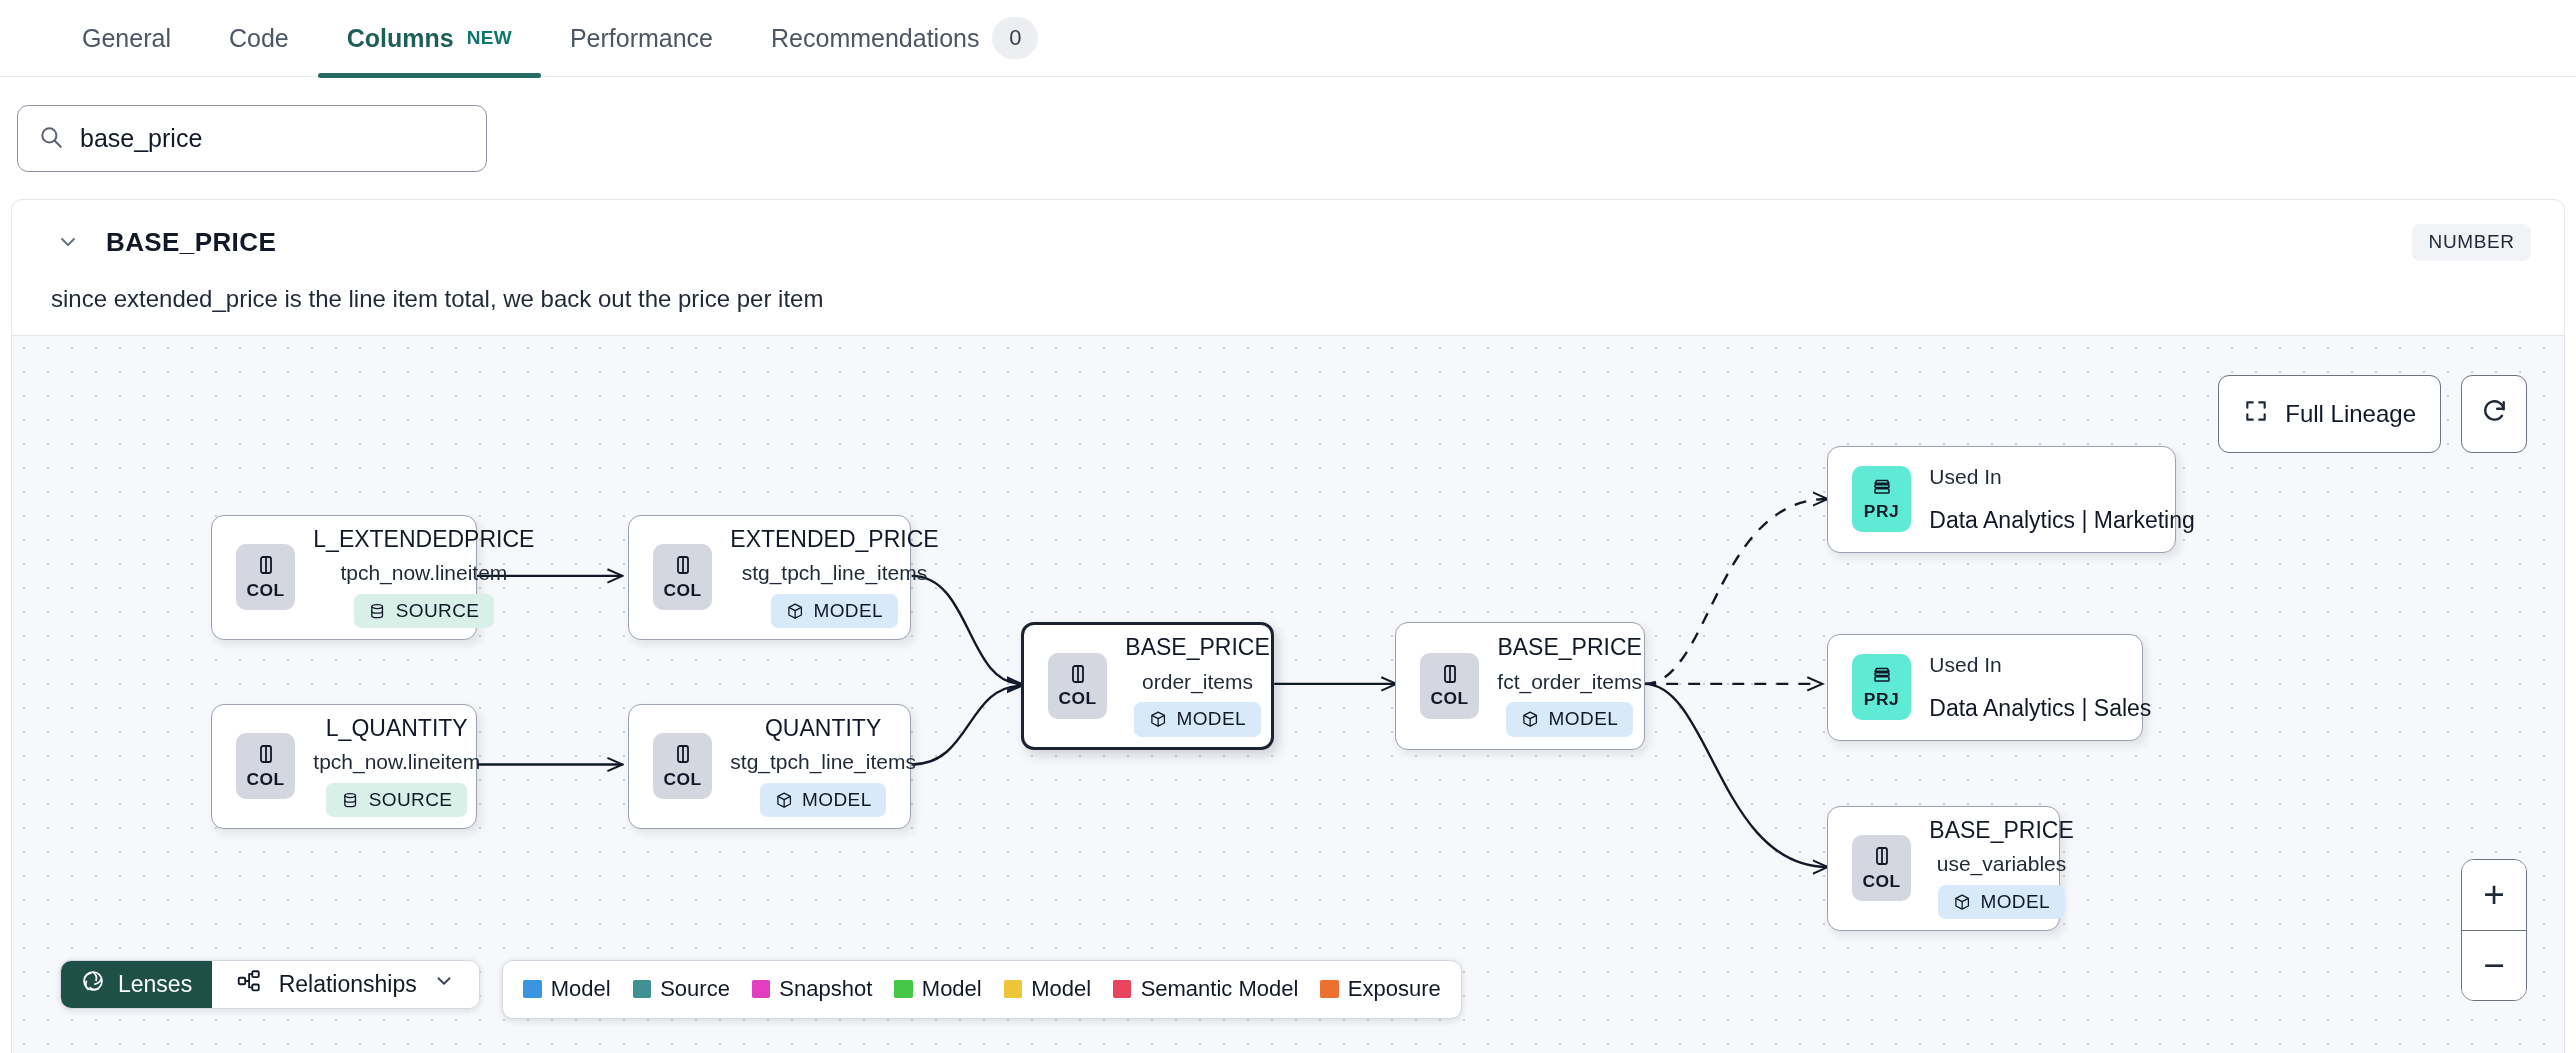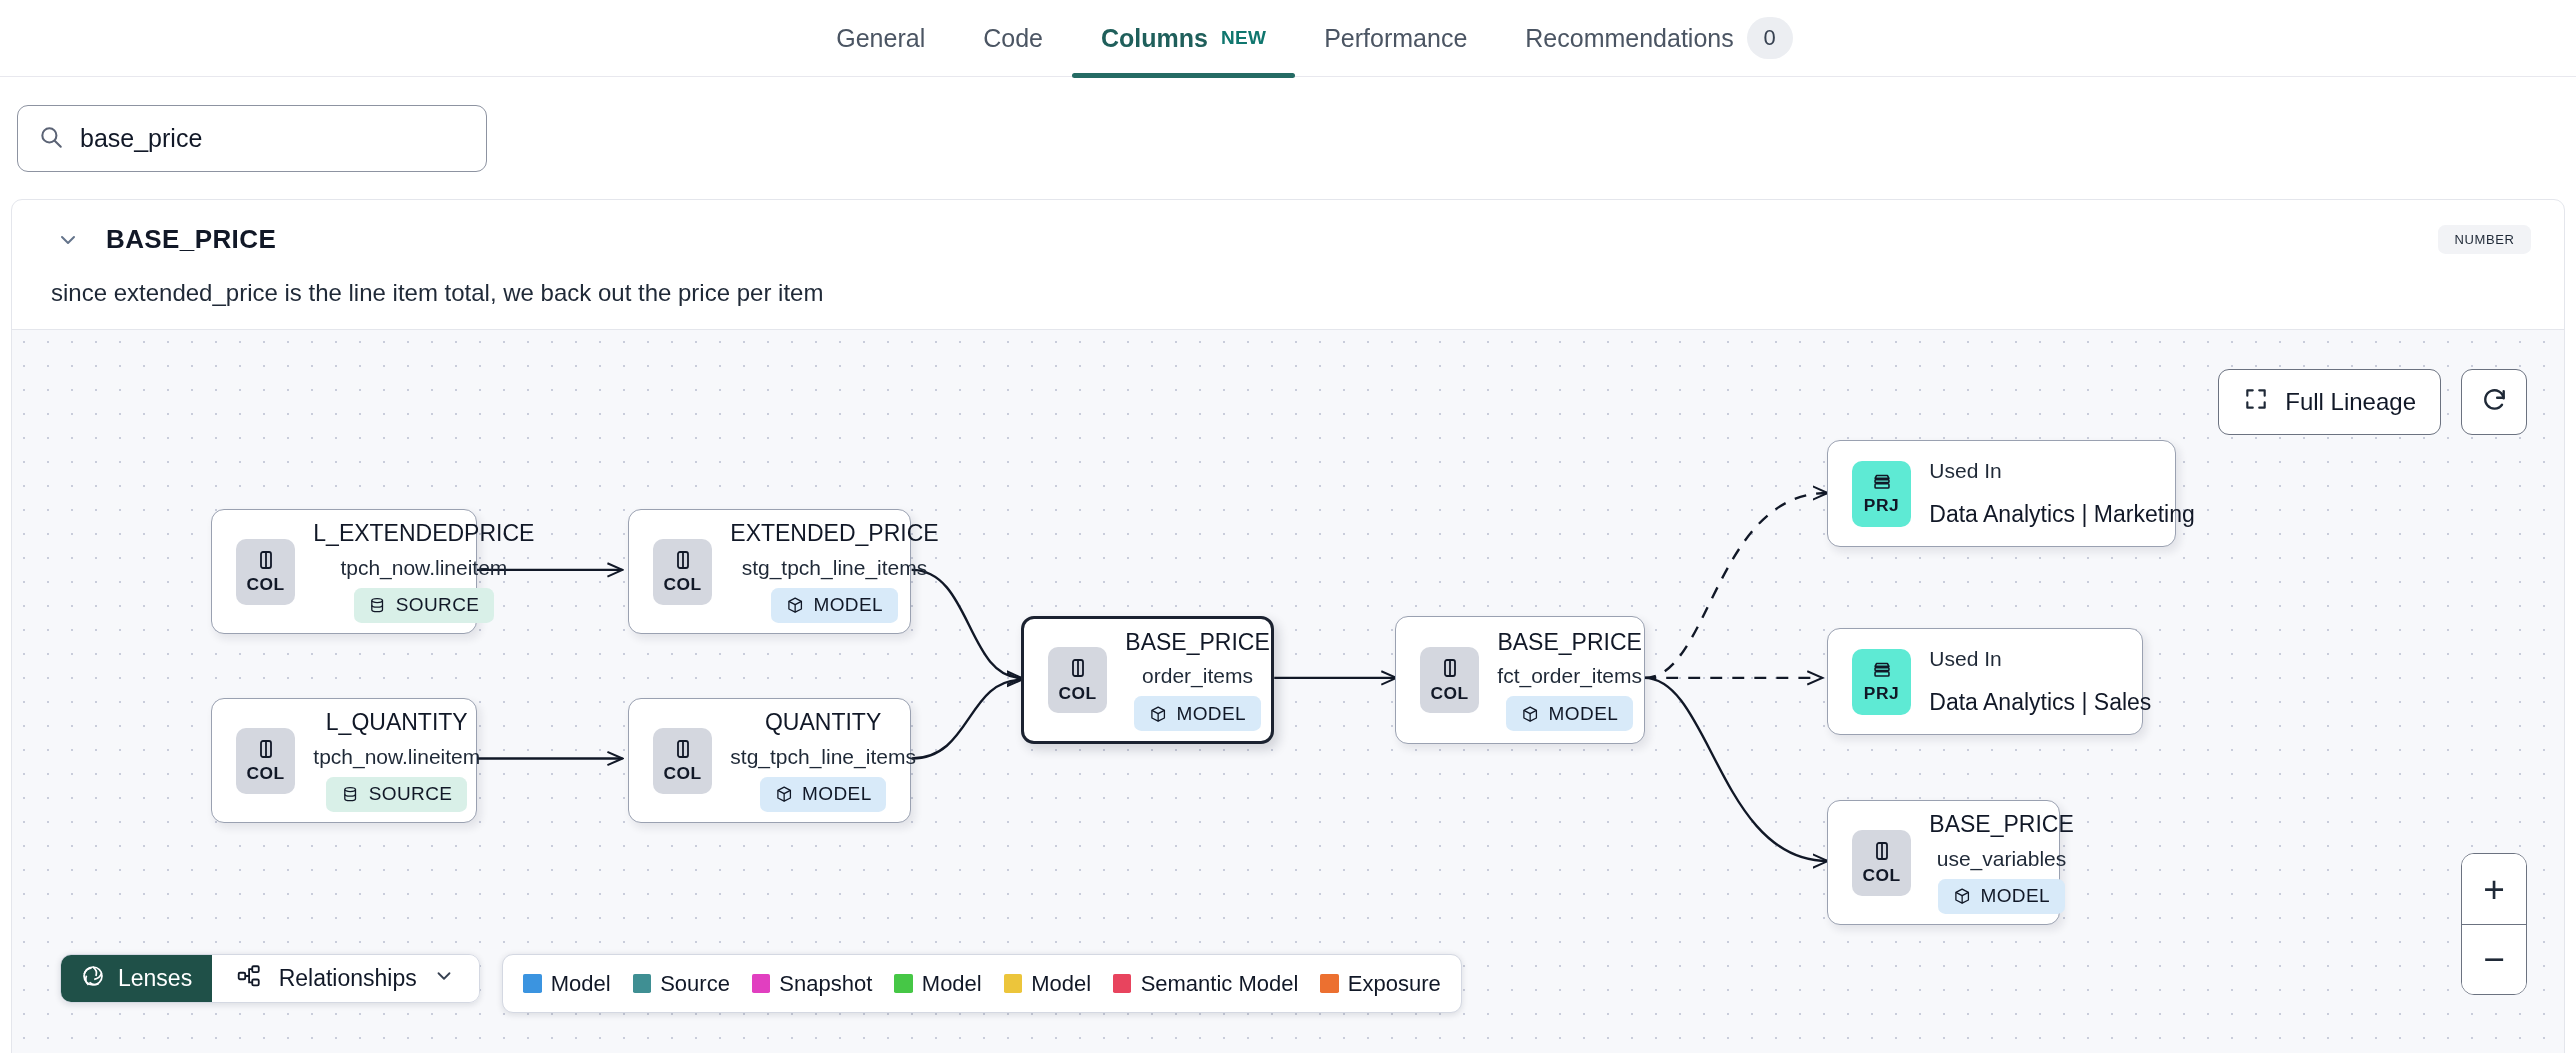--- a/index.html
+++ b/index.html
@@ -13,21 +13,20 @@
 
   
   .tabbar {
     position: relative;
     height: 77px;
     border-bottom: 1.8px solid #e8e8ee;
     display: flex;
     align-items: center;
     padding-left: 53px;
     gap: 0;
-    justify-content: center;
   }
   .tab {
     position: relative;
     height: 77px;
     display: flex;
     align-items: center;
     gap: 13px;
     padding: 0 29px;
     font-size: 25px;
     color: #4b5563;
@@ -109,21 +108,21 @@
   .col-title {
     font-size: 26px;
     font-weight: 700;
     color: #111827;
     letter-spacing: 0.4px;
   }
   .type-badge {
     margin-left: auto;
     background: #f2f3f6;
     color: #1f2937;
-    font-size: 13px;
+    font-size: 19px;
     letter-spacing: 0.6px;
     padding: 7.3px 16.5px;
     border-radius: 7.3px;
   }
   .col-desc {
     padding: 24px 44px 22px 39px;
     font-size: 24px;
     color: #1f2937;
   }
 
@@ -186,21 +185,21 @@
     color: #111827;
     white-space: nowrap;
   }
   .tag.model { background: #d8eaf9; }
   .tag.source { background: #d9f0e8; }
   .tag svg { display: block; }
 
   
   .ctrl-tr { position: absolute; top: 39px; right: 37px; display: flex; gap: 20px; }
   .btn {
-    height: 66px;
+    height: 78px;
     border: 1.8px solid #6b7280;
     border-radius: 11px;
     background: #fff;
     display: flex;
     align-items: center;
     gap: 16.5px;
     padding: 0 24px;
     font-size: 24px;
     color: #111827;
     cursor: pointer;

